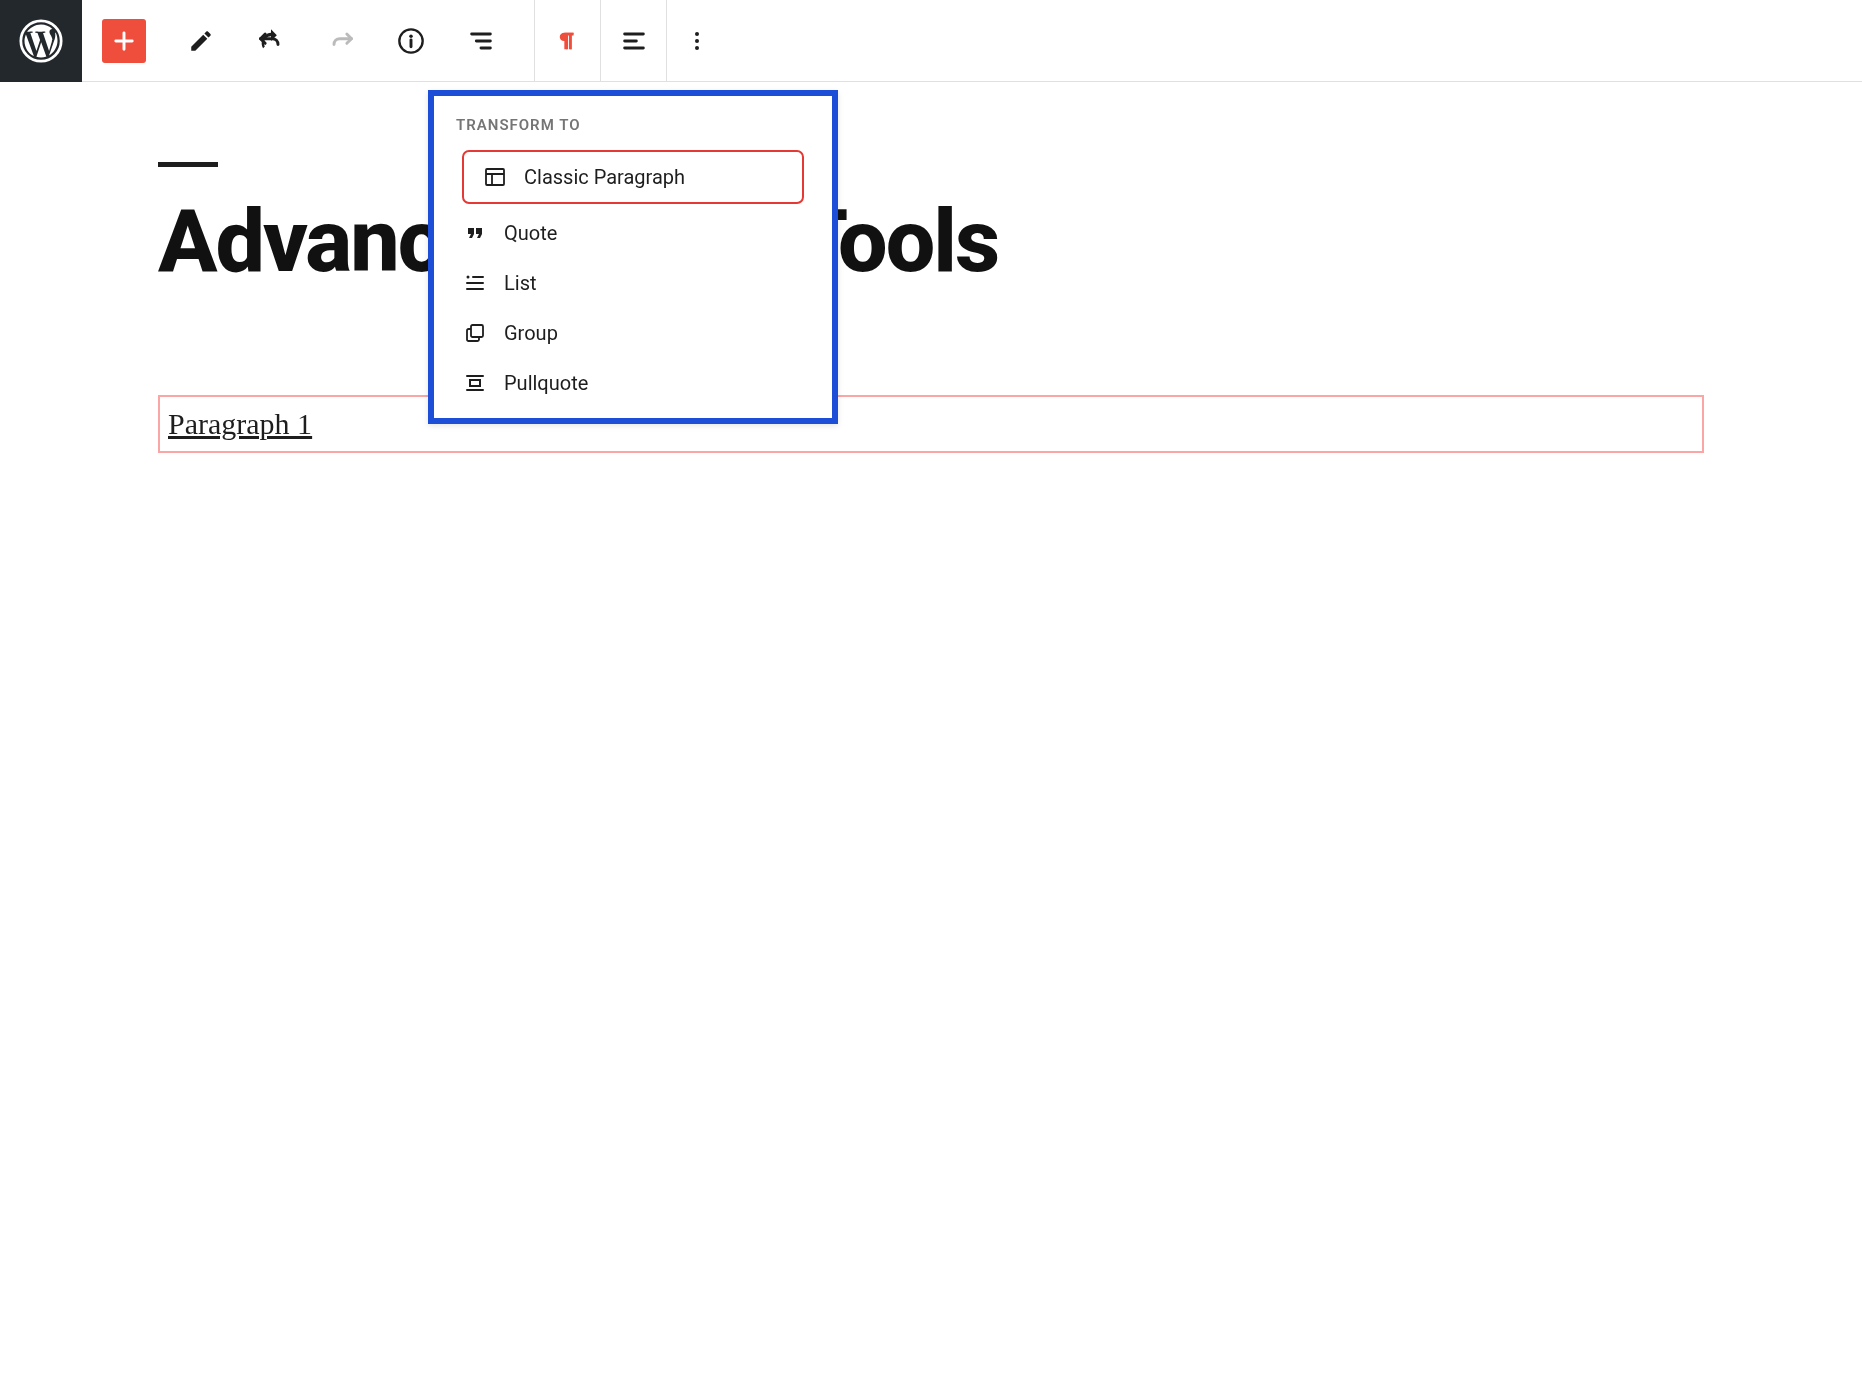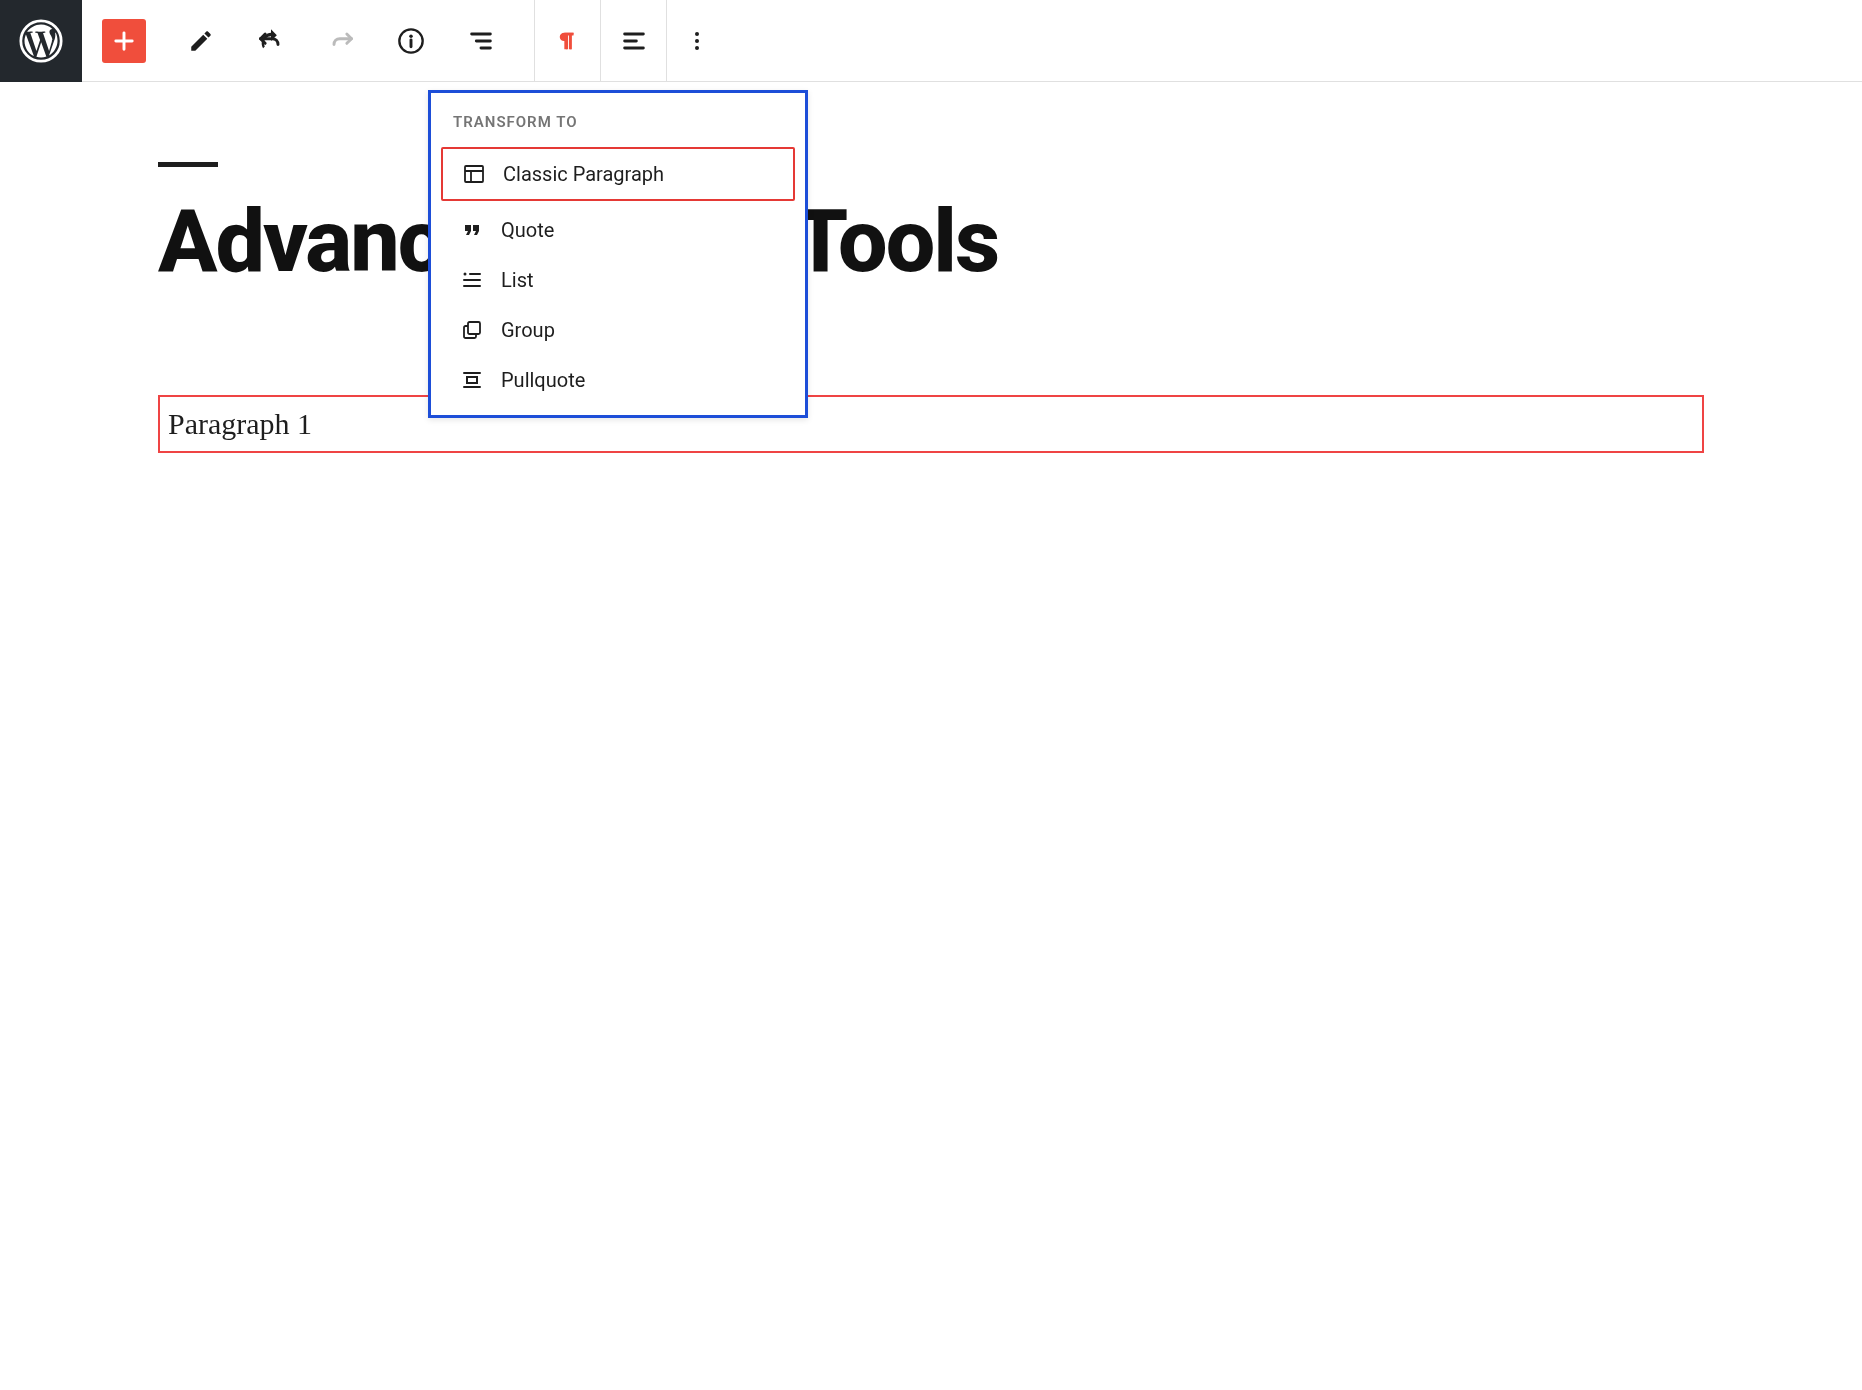--- a/index.html
+++ b/index.html
@@ -66,23 +66,23 @@
       border-right: 1px solid #e0e0e0;
       cursor: pointer;
     }
     .block-toolbar-btn.no-border {
       border-right: none;
     }
     .dropdown {
       position: absolute;
       top: 90px;
       left: 428px;
-      width: 380px;
+      width: 410px;
       background: #fff;
-      border: 3px solid #1d4ed8;
+      border: 6px solid #1d4ed8;
       box-shadow: 0 2px 6px rgba(0,0,0,0.1);
       z-index: 100;
     }
     .dropdown-header {
       padding: 20px 22px 12px 22px;
       font-size: 15px;
       font-weight: 600;
       letter-spacing: 1px;
       color: #757575;
       text-transform: uppercase;
@@ -91,22 +91,22 @@
       display: flex;
       align-items: center;
       padding: 12px 18px;
       margin: 0 10px;
       cursor: pointer;
       font-size: 20px;
       color: #1e1e1e;
     }
     .dropdown-item.highlighted {
       border: 2px solid #e53935;
-      border-radius: 2px;
-      margin: 4px 10px;
+      border-radius: 7px;
+      margin: 4px 28px;
     }
     .dropdown-item-icon {
       width: 26px;
       height: 26px;
       margin-right: 16px;
       display: flex;
       align-items: center;
       justify-content: center;
     }
     .dropdown-spacer {
@@ -124,26 +124,27 @@
     }
     .page-title {
       font-size: 88px;
       font-weight: 800;
       letter-spacing: -2px;
       color: #111;
       line-height: 1;
       margin-bottom: 110px;
     }
     .paragraph-block {
-      border: 2px solid #ef4444;
+      border: 2px solid #fca5a5;
       padding: 10px 8px;
       margin-bottom: 38px;
       font-family: Georgia, 'Times New Roman', serif;
       font-size: 30px;
       color: #1e1e1e;
+      text-decoration: underline;
     }
   </style>
 </head>
 <body>
 
 <div class="top-bar">
   <div class="wp-logo">
     <svg width="44" height="44" viewBox="0 0 24 24">
       <circle cx="12" cy="12" r="11" fill="none" stroke="#fff" stroke-width="1.5"></circle>
       <path d="M3 12c0-1.3.3-2.5.8-3.6l4.3 11.8C5.2 18.9 3 15.7 3 12zm15-.5c0 .8-.3 1.7-.7 2.9l-.9 3-3.3-9.8c.5 0 1-.1 1-.1.5 0 .4-.8-.1-.7 0 0-1.5.1-2.4.1-.9 0-2.4-.1-2.4-.1-.5 0-.5.8-.1.7 0 0 .5.1 1 .1l1.4 3.9-2 6-3.3-9.9c.5 0 1-.1 1-.1.5 0 .4-.8-.1-.7 0 0-1.5.1-2.4.1h-.3C6 4.8 8.8 3 12 3c2.4 0 4.6.9 6.2 2.4h-.1c-.9 0-1.5.8-1.5 1.6 0 .8.4 1.4.9 2.2.3.6.7 1.4.7 2.3zm-5.9 1.2l2.8 7.7c0 .1 0 .1.1.1-1 .3-2 .5-3 .5-.9 0-1.7-.1-2.5-.4l2.6-7.9zm7.9-5.2c.7 1.3 1 2.8 1 4.4 0 3.4-1.9 6.4-4.6 8l2.7-7.9c.5-1.3.7-2.3.7-3.2 0-.4 0-.9-.1-1.3z" fill="#fff"></path>

